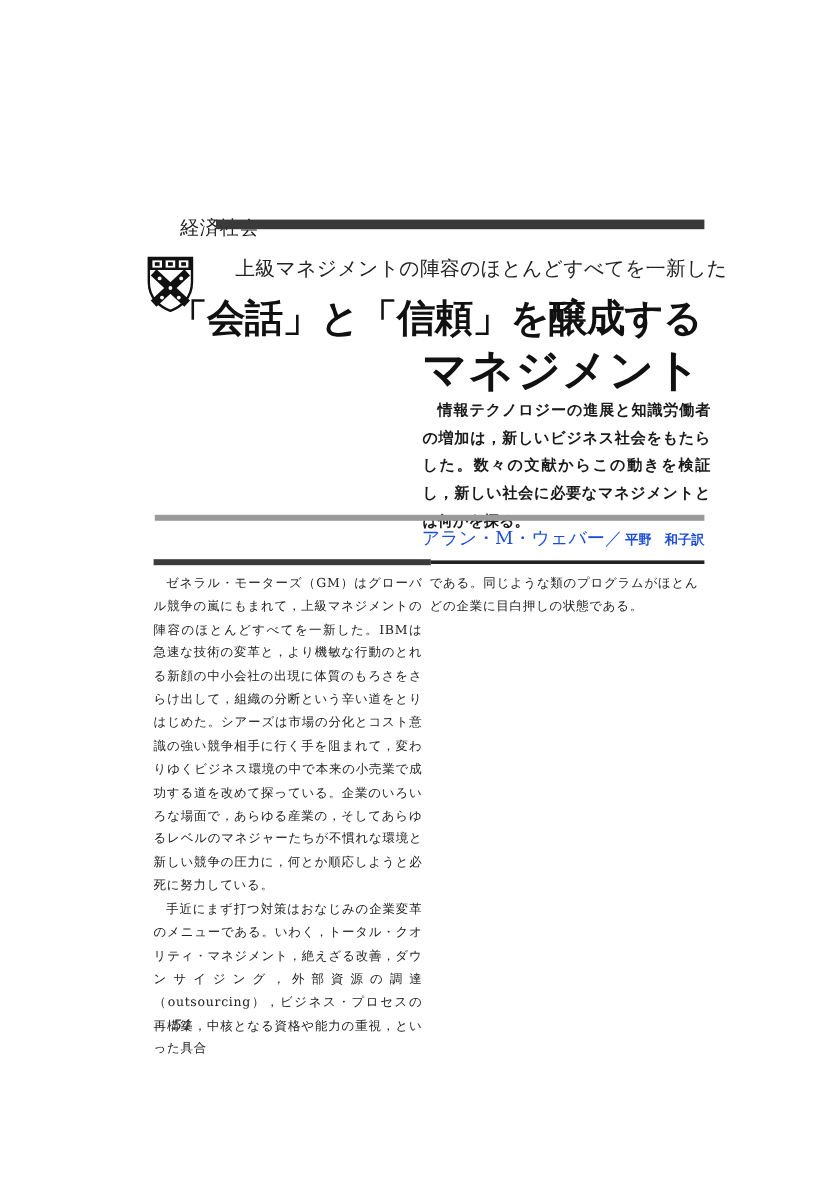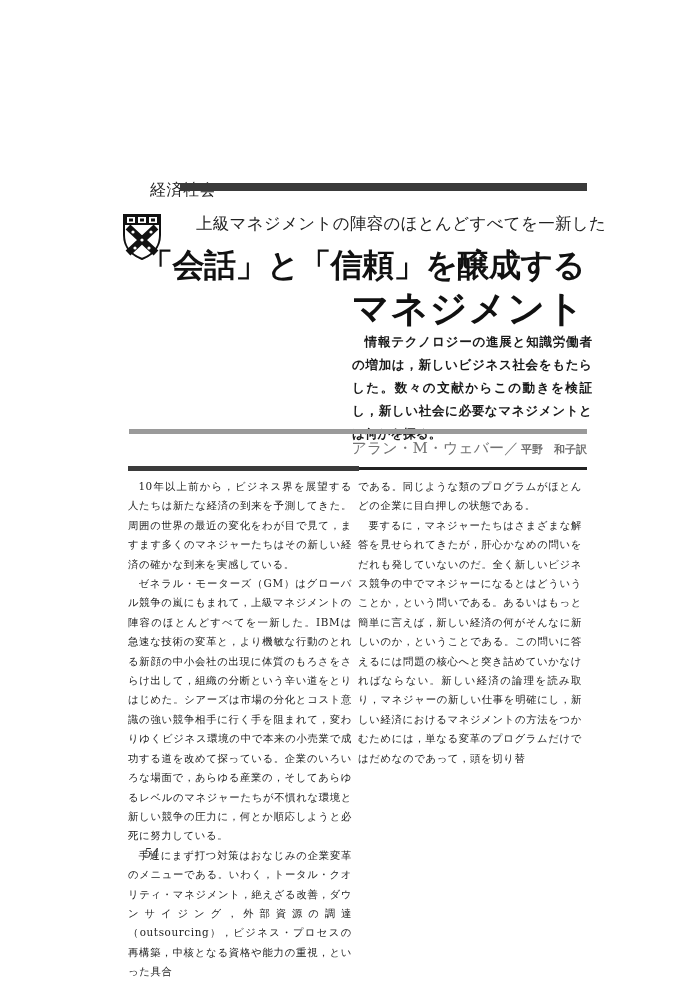--- a/index.html
+++ b/index.html
@@ -32,21 +32,21 @@
   .lead {
     left: 352px; top: 330px; width: 240px;
     font-family: "DejaVu Sans", "Liberation Sans", sans-serif;
     font-weight: bold; font-size: 12.6px; line-height: 23px; color: #1a1a1a;
     text-indent: 1em; text-align: justify;
   }
   .rule-gray {
     left: 129px; top: 429px; width: 458px; height: 5px; background: #9a9a9a;
   }
   .byline {
-    right: 113px; top: 439px; font-size: 15px; white-space: nowrap; color: #737373;
+    right: 113px; top: 439px; font-size: 15px; white-space: nowrap; color: #1d4ed8;
   }
   .byline .trans { font-size: 11px; font-weight: bold; margin-left: 2px;
     font-family: "DejaVu Sans", "Liberation Sans", sans-serif; }
   .rule-bottom-thick {
     left: 128px; top: 466px; width: 231px; height: 5px; background: #3b3b3b;
   }
   .rule-bottom-thin {
     left: 359px; top: 467px; width: 228px; height: 3px; background: #222;
   }
   .col {
@@ -91,23 +91,21 @@
 <div class="abs lead">情報テクノロジーの進展と知識労働者の増加は，新しいビジネス社会をもたらした。数々の文献からこの動きを検証し，新しい社会に必要なマネジメントとは何かを探る。</div>
 
 <div class="abs rule-gray"></div>
 <div class="abs byline">
   <span>アラン・M・ウェバー／</span><span class="trans">平野　和子訳</span>
 </div>
 <div class="abs rule-bottom-thick"></div>
 <div class="abs rule-bottom-thin"></div>
 
 <div class="abs col col-left">
-  <p>10年以上前から，ビジネス界を展望する人たちは新たな経済の到来を予測してきた。周囲の世界の最近の変化をわが目で見て，ますます多くのマネジャーたちはその新しい経済の確かな到来を実感している。</p>
   <p>ゼネラル・モーターズ（GM）はグローバル競争の嵐にもまれて，上級マネジメントの陣容のほとんどすべてを一新した。IBMは急速な技術の変革と，より機敏な行動のとれる新顔の中小会社の出現に体質のもろさをさらけ出して，組織の分断という辛い道をとりはじめた。シアーズは市場の分化とコスト意識の強い競争相手に行く手を阻まれて，変わりゆくビジネス環境の中で本来の小売業で成功する道を改めて探っている。企業のいろいろな場面で，あらゆる産業の，そしてあらゆるレベルのマネジャーたちが不慣れな環境と新しい競争の圧力に，何とか順応しようと必死に努力している。</p>
   <p>手近にまず打つ対策はおなじみの企業変革のメニューである。いわく，トータル・クオリティ・マネジメント，絶えざる改善，ダウンサイジング，外部資源の調達（outsourcing），ビジネス・プロセスの再構築，中核となる資格や能力の重視，といった具合</p>
 </div>
 
 <div class="abs col col-right">
   <p class="cont">である。同じような類のプログラムがほとんどの企業に目白押しの状態である。</p>
-  <p>要するに，マネジャーたちはさまざまな解答を見せられてきたが，肝心かなめの問いをだれも発していないのだ。全く新しいビジネス競争の中でマネジャーになるとはどういうことか，という問いである。あるいはもっと簡単に言えば，新しい経済の何がそんなに新しいのか，ということである。この問いに答えるには問題の核心へと突き詰めていかなければならない。新しい経済の論理を読み取り，マネジャーの新しい仕事を明確にし，新しい経済におけるマネジメントの方法をつかむためには，単なる変革のプログラムだけではだめなのであって，頭を切り替</p>
 </div>
 
 <div class="abs page-num">54</div>
 
 </body></html>

